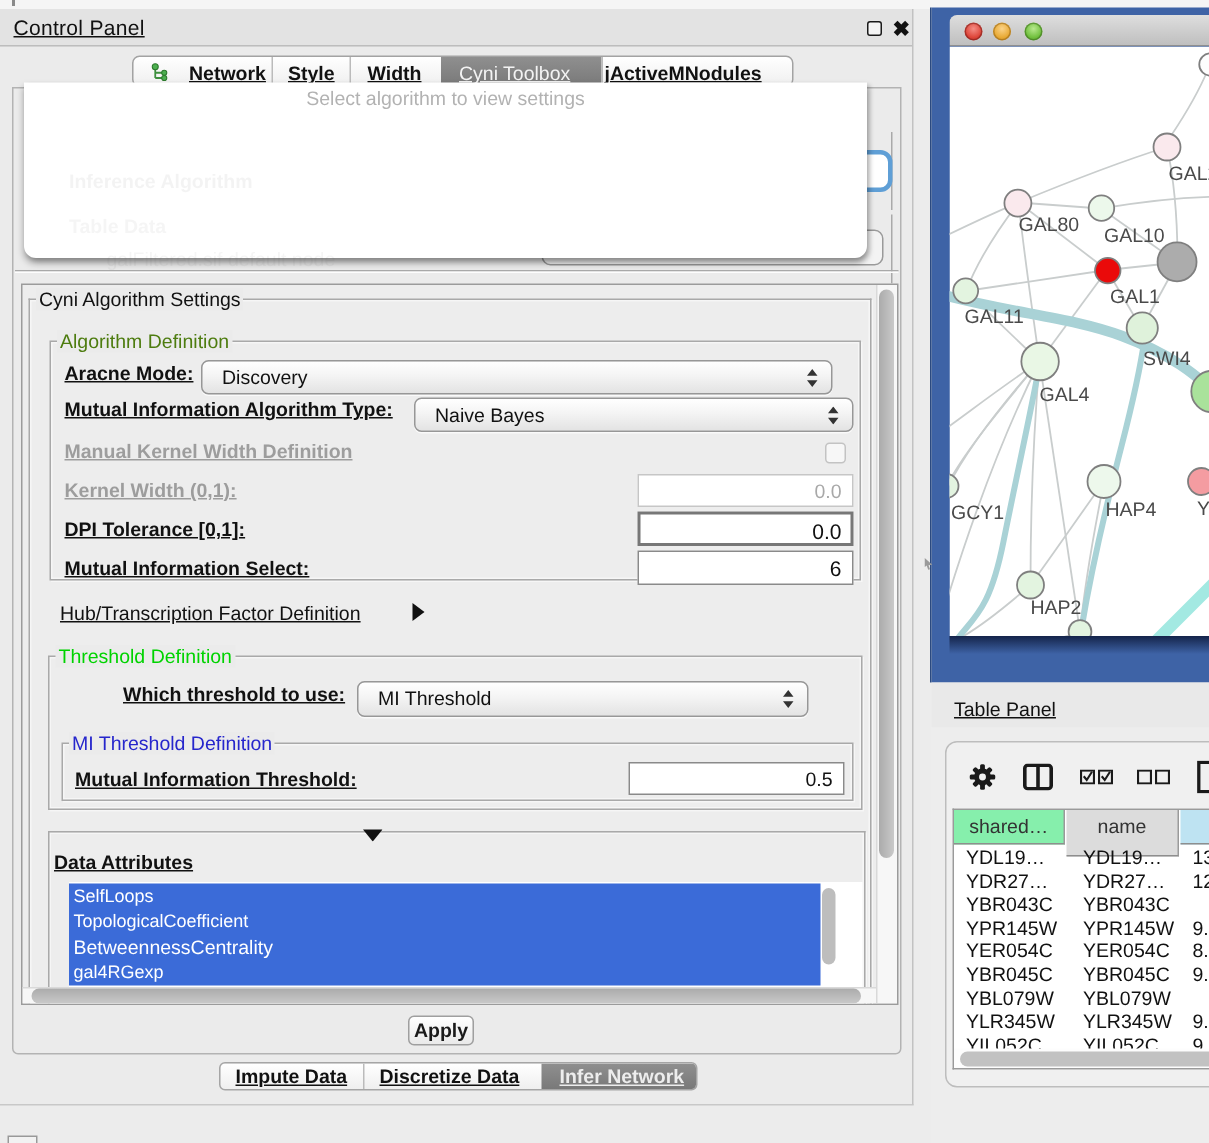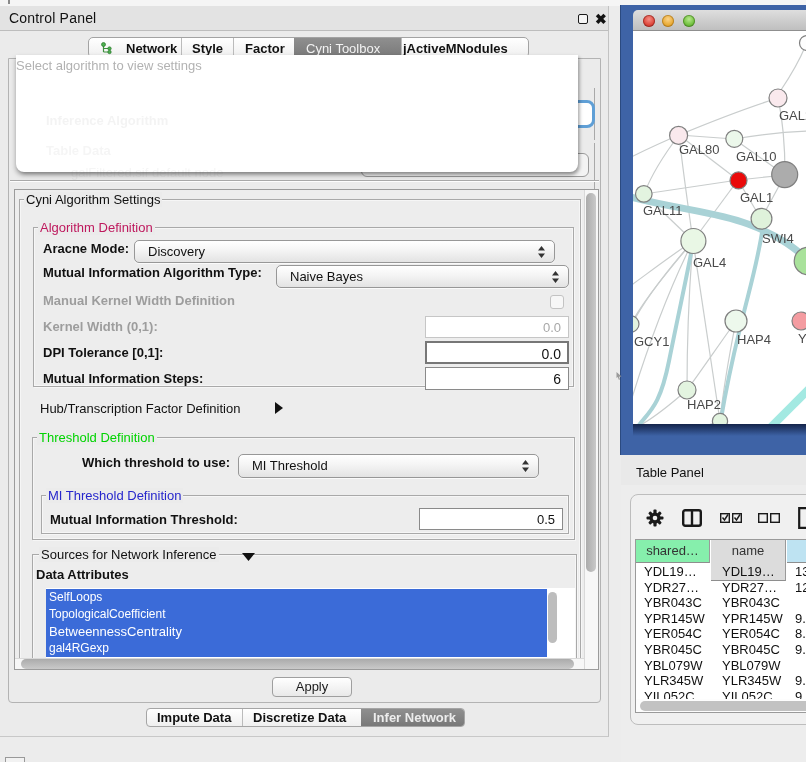--- a/index.html
+++ b/index.html
@@ -1,19 +1,19 @@
 <!DOCTYPE html>
 <html><head>
 <meta charset="utf-8">
 <style>
 * { margin:0; padding:0; box-sizing:border-box; }
 html,body { width:806px; height:762px; overflow:hidden; }
 body { font-family:"Liberation Sans", sans-serif; background:#ececec; position:relative; }
 .abs { position:absolute; }
-.lbl { font-size:13px; color:#111; white-space:nowrap; }
+.lbl { font-size:13px; color:#111; white-space:nowrap;text-decoration:underline; }
 .b { font-weight:bold; }
 .gray { color:#9d9d9d; }
 .combo { position:absolute; border:1px solid #979797; border-radius:5px;
   background:linear-gradient(#ffffff,#f4f4f4 45%,#e3e3e3); box-shadow:0 1px 0 rgba(255,255,255,.7);
   font-size:13px; color:#111; }
 .combo .ct { position:absolute; left:13px; top:3px; }
 .combo svg { position:absolute; right:8px; top:50%; margin-top:-6px; }
 .field { position:absolute; background:#fff; font-size:13px; color:#111; text-align:right; }
 .group { position:absolute; border:1px solid #a9a9a9; box-shadow:inset 0 0 0 1px #f6f6f6, 1px 1px 0 #f6f6f6; }
 .gtitle { position:absolute; font-size:13px; background:#ebebeb; padding:0 2px; white-space:nowrap; }
@@ -38,21 +38,21 @@
     <div class="abs" style="left:205px;top:0;width:107px;height:100%;background:linear-gradient(#8f8f8f,#797979);"></div>
     <div class="abs" style="left:312px;top:0;width:1px;height:100%;background:#bbb;"></div>
     <svg class="abs" style="left:11px;top:4px;" width="13" height="13" viewBox="0 0 13 13">
       <path d="M3.5 3 L3.5 10 M3.5 6.5 L9 6.5 M3.5 10 L9 10" stroke="#3d8f3d" stroke-width="1.2" fill="none"></path>
       <circle cx="3.5" cy="2.5" r="2" fill="#4caf50" stroke="#2c7a2c" stroke-width=".7"></circle>
       <circle cx="9.5" cy="6.5" r="1.7" fill="#4caf50" stroke="#2c7a2c" stroke-width=".7"></circle>
       <circle cx="9.5" cy="10" r="1.7" fill="#4caf50" stroke="#2c7a2c" stroke-width=".7"></circle>
     </svg>
     <div class="abs lbl b" style="left:37px;top:3px;">Network</div>
     <div class="abs lbl b" style="left:103px;top:3px;">Style</div>
-    <div class="abs lbl b" style="left:156px;top:3px;">Factor</div>
+    <div class="abs lbl b" style="left:156px;top:3px;">Width</div>
     <div class="abs lbl" style="left:217px;top:3px;color:#f3f3f3;">Cyni Toolbox</div>
     <div class="abs lbl b" style="left:314px;top:3px;">jActiveMNodules</div>
   </div>
 
   <div class="abs" id="content" style="left:8px;top:52px;width:593px;height:645px;border:1px solid #b3b3b3;border-radius:0 0 4px 4px;background:#ebebeb;">
 
     <div class="abs" style="left:585px;top:29px;width:1px;height:52px;background:#a9a9a9;"></div>
     <div class="abs" style="left:538px;top:41px;width:48px;height:28px;border:3px solid #5f9fd6;border-radius:8px;background:#fff;"></div>
     <div class="abs" style="left:585px;top:84px;width:1px;height:46px;background:#a9a9a9;"></div>
     <div class="abs" style="left:352px;top:94px;width:228px;height:24px;border:1px solid #9a9a9a;border-radius:6px;background:#f3f3f3;"></div>
@@ -61,21 +61,21 @@
     <div class="abs" style="left:1px;top:122px;width:589px;height:1px;background:#fdfdfd;"></div>
 
     <div class="abs" id="scrollpane" style="left:5px;top:130px;width:585px;height:481px;border:1px solid #9b9b9b;background:#ededed;overflow:hidden;">
 
       <div class="abs" id="vp" style="left:0;top:0;width:569px;height:479px;overflow:hidden;">
 
         <div class="group" style="left:4px;top:9px;width:562px;height:470px;border-bottom:none;"></div>
         <div class="gtitle" style="left:9px;top:2px;color:#111;">Cyni Algorithm Settings</div>
 
         <div class="group" style="left:18px;top:37px;width:541px;height:160px;"></div>
-        <div class="gtitle" style="left:23px;top:30px;color:#be185d;">Algorithm Definition</div>
+        <div class="gtitle" style="left:23px;top:30px;color:#4d7c0f;">Algorithm Definition</div>
 
         <div class="abs lbl b" style="left:28px;top:51px;">Aracne Mode:</div>
         <div class="combo" style="left:119px;top:50px;width:421px;height:23px;">
             <span class="ct">Discovery</span>
           <svg width="9" height="12" viewBox="0 0 9 12">
               <path d="M4.5 0 L8 4.5 L1 4.5 Z M4.5 12 L8 7.5 L1 7.5 Z" fill="#333"></path>
             </svg>
           </div>
 
         <div class="abs lbl b" style="left:28px;top:75px;">Mutual Information Algorithm Type:</div>
@@ -88,21 +88,21 @@
 
         <div class="abs lbl b gray" style="left:28px;top:103px;">Manual Kernel Width Definition</div>
         <div class="abs" style="left:535px;top:105px;width:14px;height:14px;border:1px solid #c3c3c3;border-radius:3px;background:#f7f7f7;"></div>
 
         <div class="abs lbl b gray" style="left:28px;top:129px;">Kernel Width (0,1):</div>
         <div class="field" style="left:410px;top:126px;width:144px;height:22px;border:1px solid #c6c6c6;color:#a8a8a8;padding:3px 7px 0 0;">0.0</div>
 
         <div class="abs lbl b" style="left:28px;top:155px;">DPI Tolerance [0,1]:</div>
         <div class="field" style="left:410px;top:151px;width:144px;height:23px;border:2px solid #777;font-size:14px;padding:3px 6px 0 0;">0.0</div>
 
-        <div class="abs lbl b" style="left:28px;top:181px;">Mutual Information Steps:</div>
+        <div class="abs lbl b" style="left:28px;top:181px;">Mutual Information Select:</div>
         <div class="field" style="left:410px;top:177px;width:144px;height:23px;border:1px solid #8a8a8a;font-size:14px;padding:3px 7px 0 0;">6</div>
 
         <div class="abs lbl" style="left:25px;top:211px;">Hub/Transcription Factor Definition</div>
         <svg class="abs" style="left:259px;top:212px;" width="10" height="12" viewBox="0 0 10 12">
             <path d="M1 0 L9 6 L1 12 Z" fill="#111"></path>
           </svg>
 
         <div class="group" style="left:17px;top:247px;width:543px;height:103px;"></div>
         <div class="gtitle" style="left:22px;top:240px;color:#00d300;">Threshold Definition</div>
 
@@ -113,21 +113,20 @@
               <path d="M4.5 0 L8 4.5 L1 4.5 Z M4.5 12 L8 7.5 L1 7.5 Z" fill="#333"></path>
             </svg>
           </div>
 
         <div class="group" style="left:26px;top:305px;width:528px;height:39px;"></div>
         <div class="gtitle" style="left:31px;top:298px;color:#2626cc;">MI Threshold Definition</div>
         <div class="abs lbl b" style="left:35px;top:322px;">Mutual Information Threshold:</div>
         <div class="field" style="left:404px;top:318px;width:144px;height:22px;border:1px solid #8a8a8a;padding:3px 7px 0 0;">0.5</div>
 
         <div class="group" style="left:17px;top:364px;width:545px;height:115px;border-bottom:none;"></div>
-        <div class="gtitle" style="left:24px;top:357px;color:#111;">Sources for Network Inference</div>
         <svg class="abs" style="left:227px;top:362px;" width="13" height="9" viewBox="0 0 13 9">
             <path d="M0 1 L13 1 L6.5 9 Z" fill="#111"></path>
           </svg>
 
         <div class="abs lbl b" style="left:21px;top:377px;">Data Attributes</div>
 
         <div class="abs" style="left:31px;top:398px;width:529px;height:70px;background:#fff;">
           <div class="abs" style="left:0;top:1px;width:501px;height:68px;background:#3b6bd8;"></div>
           <div class="abs" style="left:3px;top:2px;font-size:12px;color:#fff;">SelfLoops</div>
           <div class="abs" style="left:3px;top:19px;font-size:12px;color:#fff;">TopologicalCoefficient</div>
@@ -137,34 +136,34 @@
         </div>
       </div>
 
       <div class="abs" style="left:569px;top:0;width:14px;height:479px;background:#f7f7f7;border-left:1px solid #d9d9d9;"></div>
       <div class="abs" style="left:571px;top:3px;width:10px;height:379px;border-radius:6px;background:linear-gradient(90deg,#ababab,#c9c9c9);"></div>
 
       <div class="abs" style="left:0;top:468px;width:569px;height:11px;background:#f7f7f7;border-top:1px solid #d9d9d9;"></div>
       <div class="abs" style="left:6px;top:469px;width:553px;height:10px;border-radius:5px;background:linear-gradient(#ababab,#c9c9c9);"></div>
     </div>
 
-    <div class="abs" style="left:263px;top:618px;width:80px;height:20px;border:1px solid #9f9f9f;border-radius:4px;background:linear-gradient(#ffffff,#e9e9e9);text-align:center;font-size:13px;font-weight:normal;color:#1a1a1a;padding-top:1px;">Apply</div>
+    <div class="abs" style="left:263px;top:618px;width:44px;height:20px;border:1px solid #9f9f9f;border-radius:4px;background:linear-gradient(#ffffff,#e9e9e9);text-align:center;font-size:13px;font-weight:bold;color:#1a1a1a;padding-top:1px;">Apply</div>
   </div>
 
   <div class="abs" id="bottabs" style="left:146px;top:702px;width:319px;height:19px;border:1px solid #a5a5a5;border-radius:4px;background:linear-gradient(#ffffff,#efefef);overflow:hidden;">
     <div class="abs" style="left:95px;top:0;width:1px;height:100%;background:#bbb;"></div>
     <div class="abs" style="left:214px;top:0;width:105px;height:100%;background:linear-gradient(#8f8f8f,#797979);"></div>
     <div class="abs lbl b" style="left:10px;top:1px;">Impute Data</div>
     <div class="abs lbl b" style="left:106px;top:1px;">Discretize Data</div>
     <div class="abs lbl b" style="left:226px;top:1px;color:#ededed;">Infer Network</div>
   </div>
 </div>
 
 <div class="abs" id="popup" style="left:16px;top:55px;width:562px;height:117px;background:#ffffff;border-radius:0 0 8px 8px;box-shadow:0 3px 5px rgba(0,0,0,0.35), 2px 2px 3px rgba(0,0,0,0.15);">
-  <div class="abs" style="left:0;top:3px;width:100%;font-size:13px;color:#b2b2b2;">Select algorithm to view settings</div>
+  <div class="abs" style="left:0;top:3px;width:100%;text-align:center;font-size:13px;color:#b2b2b2;">Select algorithm to view settings</div>
   <div class="abs" style="left:30px;top:58px;font-size:13px;color:rgba(80,80,80,0.07);font-weight:bold;">Inference Algorithm</div>
   <div class="abs" style="left:30px;top:88px;font-size:13px;color:rgba(80,80,80,0.06);font-weight:bold;">Table Data</div>
   <div class="abs" style="left:55px;top:110px;font-size:13px;color:rgba(80,80,80,0.06);">galFiltered.sif default node</div>
 </div>
 
 <div class="abs" style="left:621px;top:5px;width:185px;height:450px;background:#3e63a6;"></div>
 <div class="abs" style="left:620px;top:5px;width:1px;height:450px;background:#2b4a80;"></div>
 
 <div class="abs" id="netwin" style="left:633px;top:10px;width:173px;height:414px;">
   <div class="abs" style="left:0;top:0;width:100%;height:21px;background:linear-gradient(#dedede,#bfbfbf);border-bottom:1px solid #8f8f8f;border-radius:5px 0 0 0;"></div>
@@ -281,21 +280,21 @@
   <svg class="abs" style="left:127px;top:18px;" width="22" height="10" viewBox="0 0 22 10">
     <rect x="0.7" y="0.7" width="8.6" height="8.6" fill="none" stroke="#1a1a1a" stroke-width="1.4"></rect>
     <rect x="12.7" y="0.7" width="8.6" height="8.6" fill="none" stroke="#1a1a1a" stroke-width="1.4"></rect>
   </svg>
   <svg class="abs" style="left:167px;top:12px;" width="16" height="22" viewBox="0 0 16 22">
     <path d="M1.2 1.2 L10 1.2 L14.8 6 L14.8 20.8 L1.2 20.8 Z" fill="none" stroke="#1a1a1a" stroke-width="2.2"></path>
   </svg>
 
   <div class="abs" style="left:4px;top:44px;width:196px;height:174px;background:#fff;border:1px solid #9a9a9a;border-right:none;overflow:hidden;">
     <div class="abs" style="left:0;top:0;width:74px;height:23px;background:#86efac;border-right:1px solid #9a9a9a;border-bottom:1px solid #8e8e8e;text-align:center;font-size:13px;color:#333;padding-top:3px;">shared…</div>
-    <div class="abs" style="left:75px;top:0;width:75px;height:41px;background:#dcdcdc;border-right:1px solid #9a9a9a;border-bottom:1px solid #8e8e8e;text-align:center;font-size:13px;color:#333;padding-top:3px;">name</div>
+    <div class="abs" style="left:75px;top:0;width:75px;height:31px;background:#dcdcdc;border-right:1px solid #9a9a9a;border-bottom:1px solid #8e8e8e;text-align:center;font-size:13px;color:#333;padding-top:3px;">name</div>
     <div class="abs" style="left:151px;top:0;width:60px;height:23px;background:#bee3f2;border-bottom:1px solid #8e8e8e;font-size:13px;color:#333;padding:3px 0 0 20px;">A</div>
     <div class="abs" style="left:8px;top:24px;font-size:13px;color:#111;line-height:15.6px;">YDL19…<br>YDR27…<br>YBR043C<br>YPR145W<br>YER054C<br>YBR045C<br>YBL079W<br>YLR345W<br>YIL052C</div>
     <div class="abs" style="left:86px;top:24px;font-size:13px;color:#111;line-height:15.6px;">YDL19…<br>YDR27…<br>YBR043C<br>YPR145W<br>YER054C<br>YBR045C<br>YBL079W<br>YLR345W<br>YIL052C</div>
     <div class="abs" style="left:159px;top:24px;font-size:13px;color:#111;line-height:15.6px;">13<br>12<br><br>9.<br>8.<br>9.<br><br>9.<br>9</div>
 
     <div class="abs" style="left:0;top:159px;width:196px;height:15px;background:#fdfdfd;"></div>
     <div class="abs" style="left:4px;top:161px;width:192px;height:10px;border-radius:5px;background:#c2c2c2;"></div>
   </div>
 </div>
 

